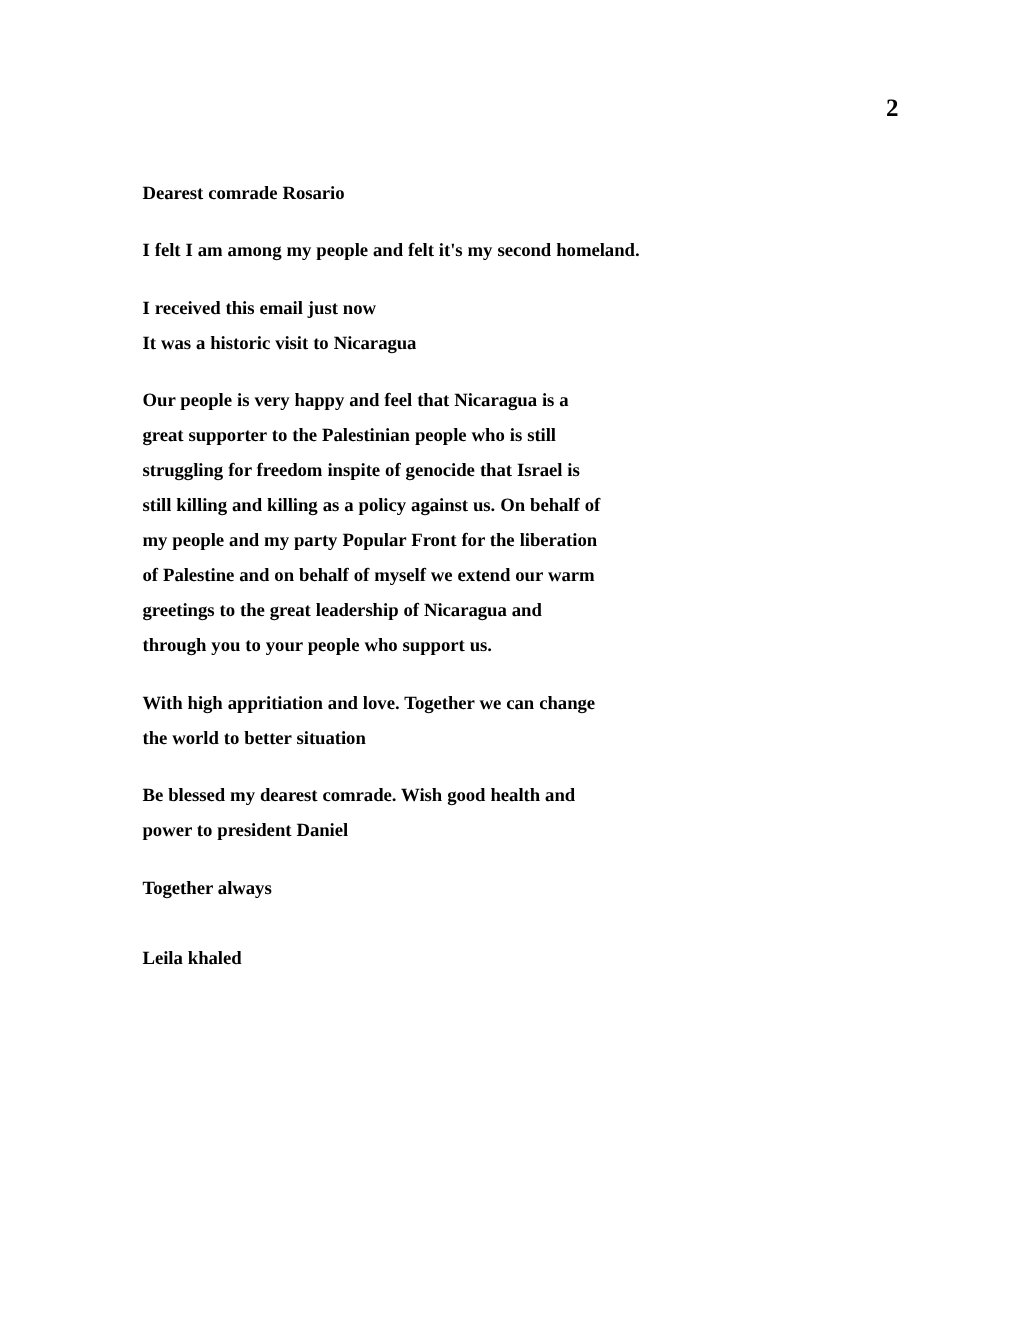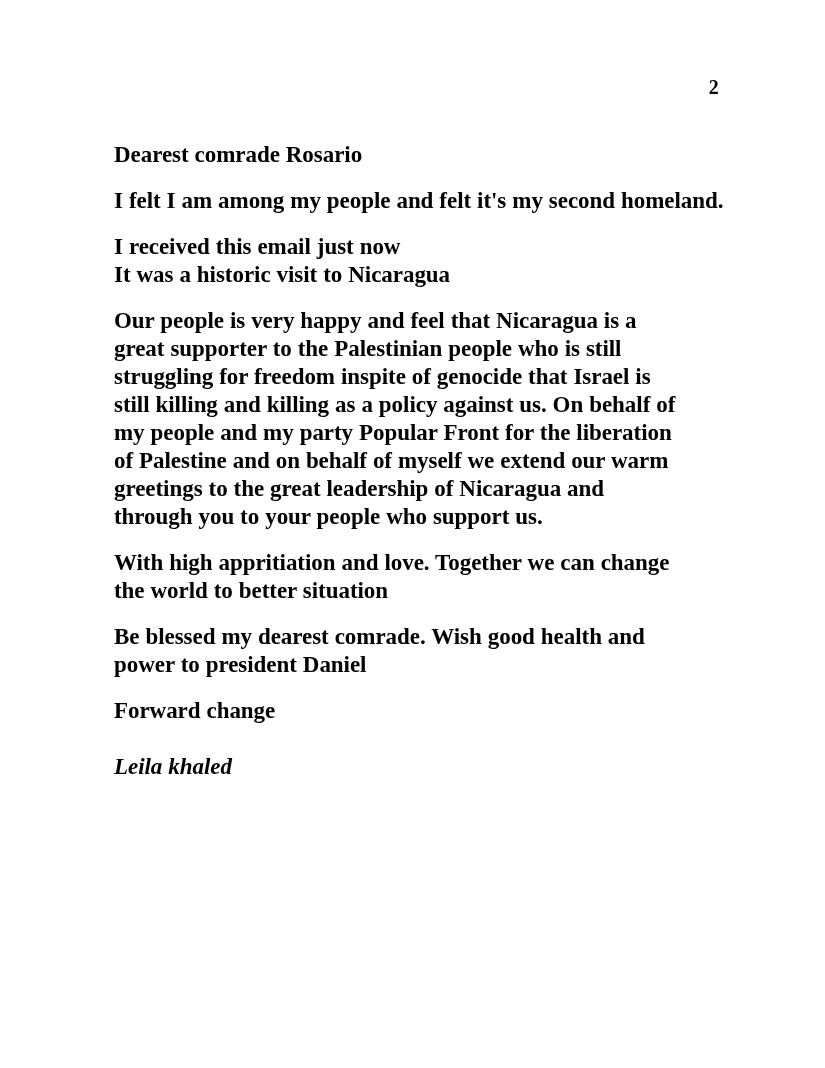--- a/index.html
+++ b/index.html
@@ -39,36 +39,35 @@
   }
 
   .letter-body {
     position: absolute;
     top: 141px;
     left: 114px;
     width: 650px;
   }
 
   .para {
-    font-size: 23px;
+    font-size: 15px;
     font-weight: bold;
     line-height: 28px;
     margin: 0 0 18px 0;
     letter-spacing: -0.05px;
     white-space: pre-line;
     word-spacing: 0.3px;
   }
 
   .para.gap-large {
     margin-bottom: 28px;
   }
 
   .para:last-child {
     margin-bottom: 0;
-    font-style: italic;
   }
 </style>
 </head>
 <body>
 
 <div class="page">
 
   <div class="page-number">2</div>
 
   <div class="letter-body">
@@ -89,19 +88,19 @@
 of Palestine and on behalf of myself we extend our warm
 greetings to the great leadership of Nicaragua and
 through you to your people who support us.</p>
 
     <p class="para">With high appritiation and love. Together we can change
 the world to better situation</p>
 
     <p class="para">Be blessed my dearest comrade. Wish good health and
 power to president Daniel</p>
 
-    <p class="para gap-large">Forward change</p>
+    <p class="para gap-large">Together always</p>
 
     <p class="para">Leila khaled</p>
 
   </div>
 
 </div>
 
 </body></html>

